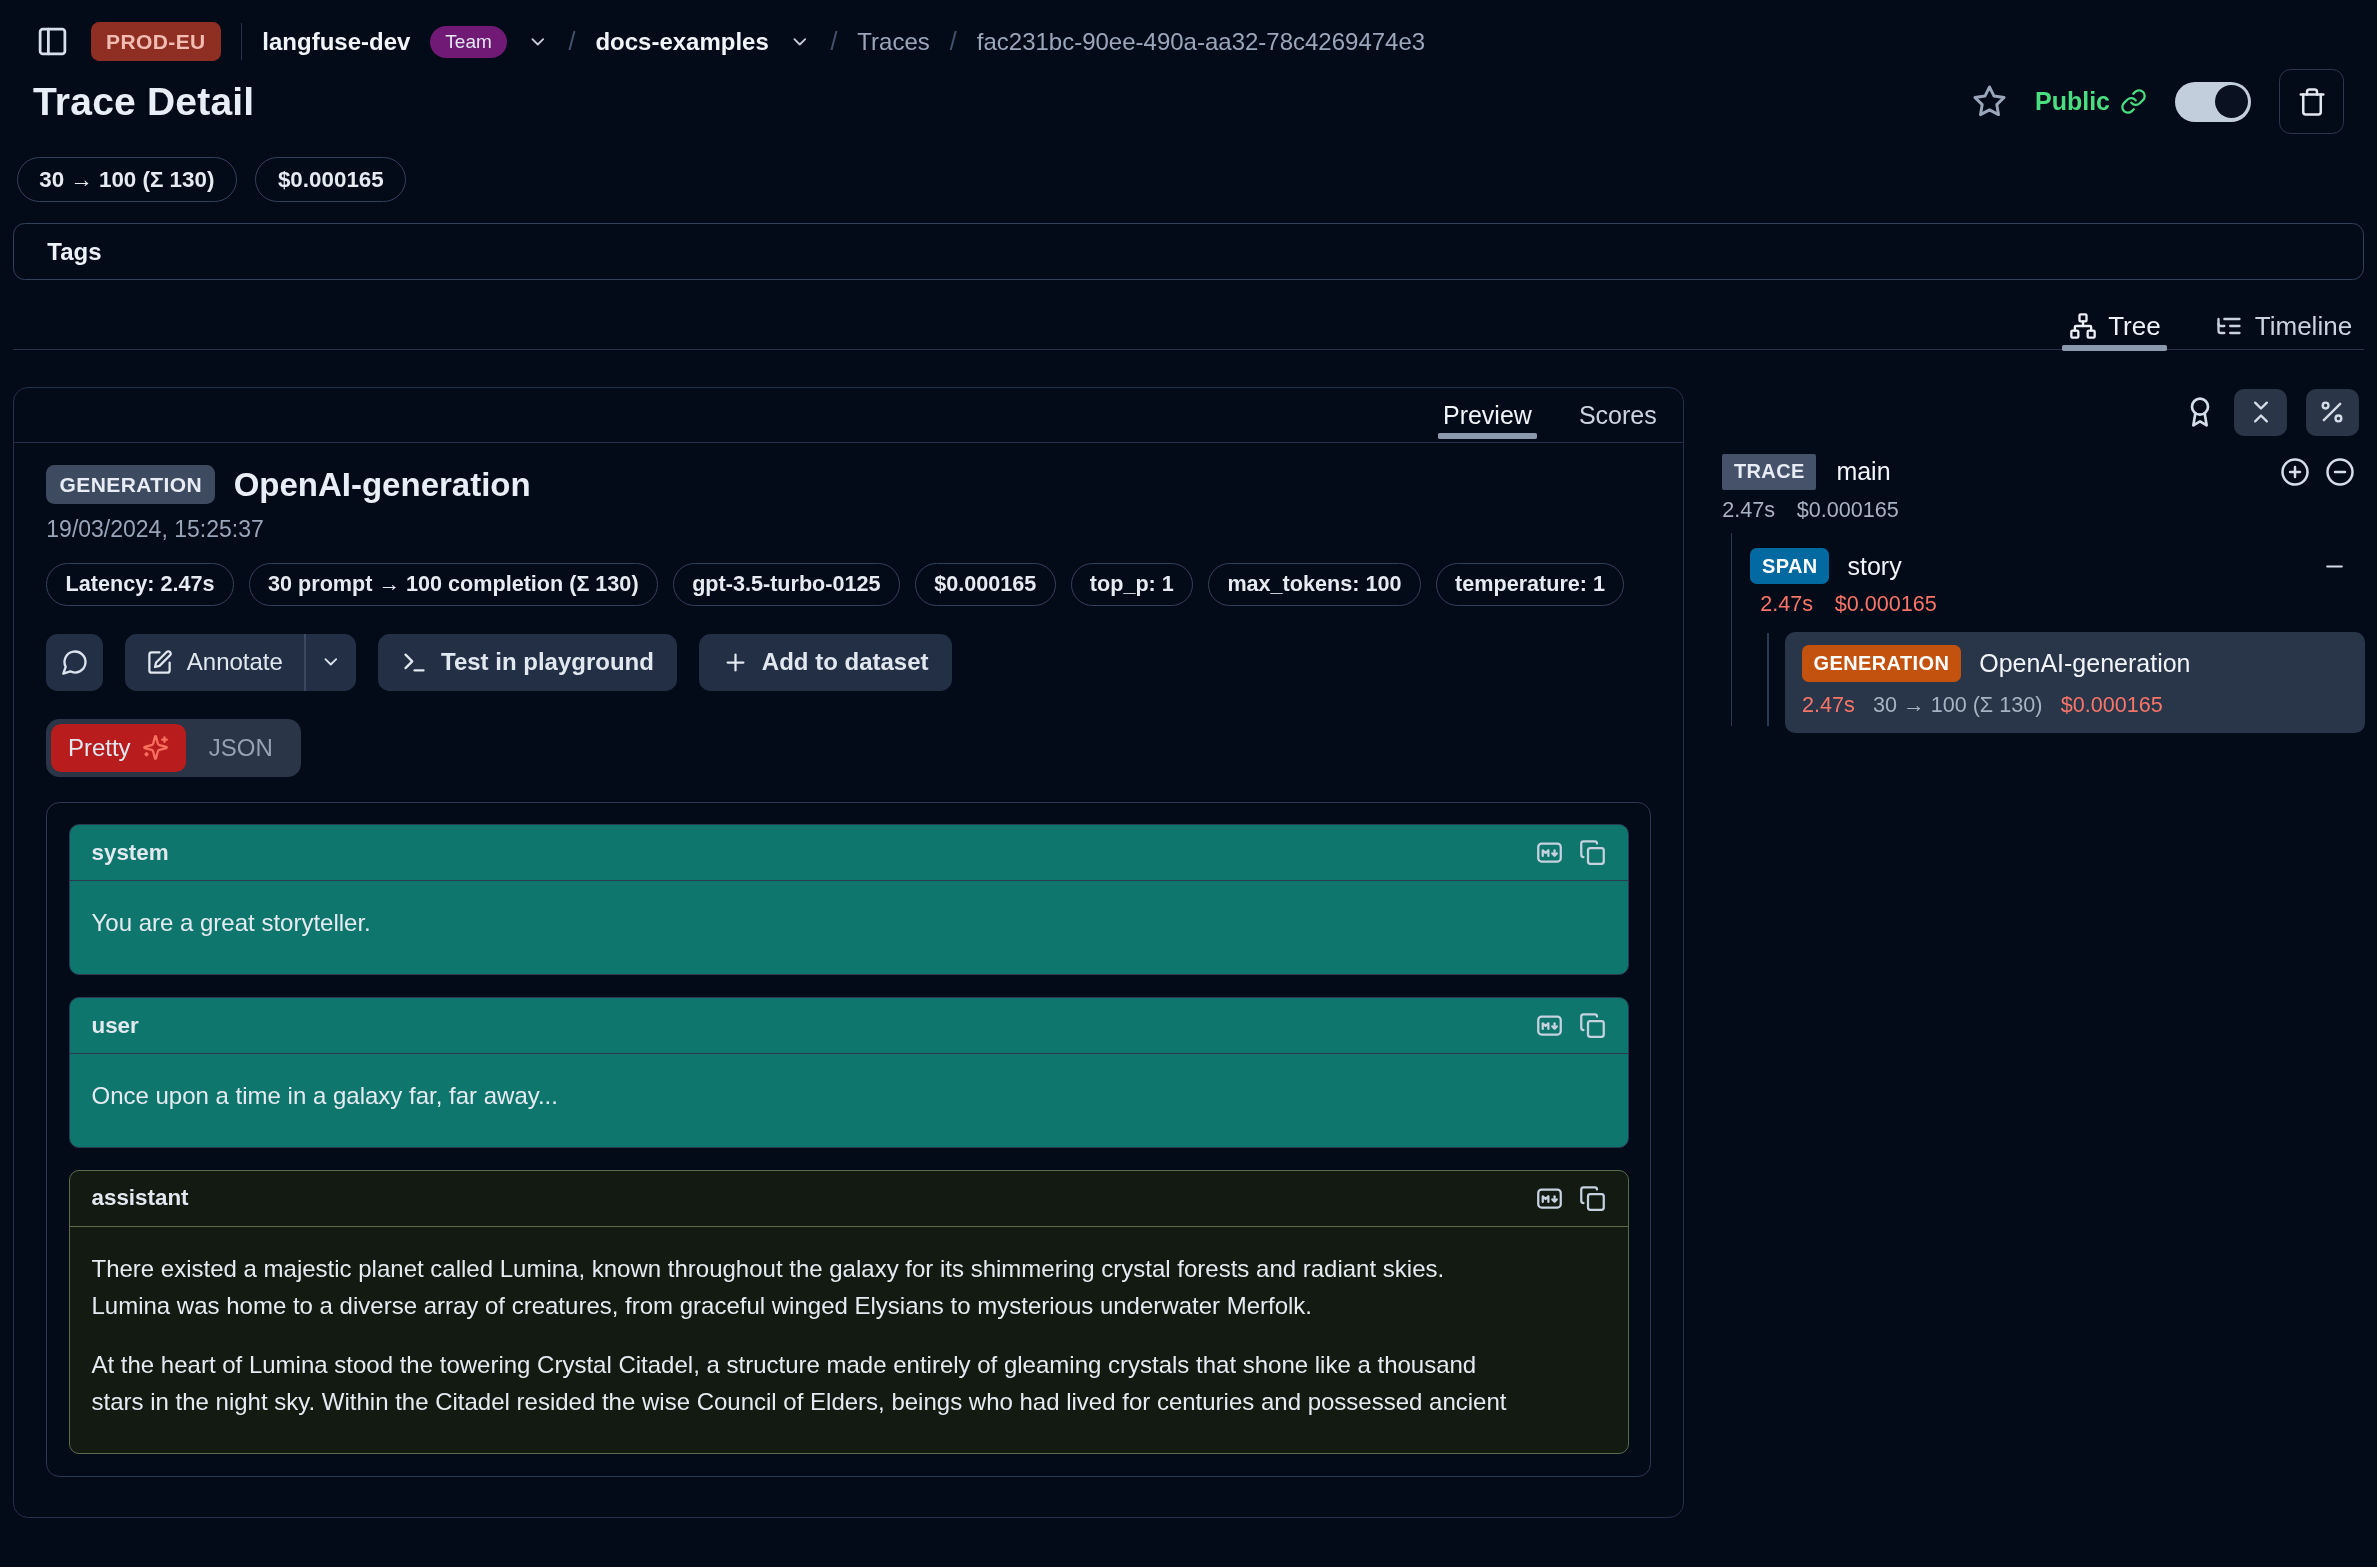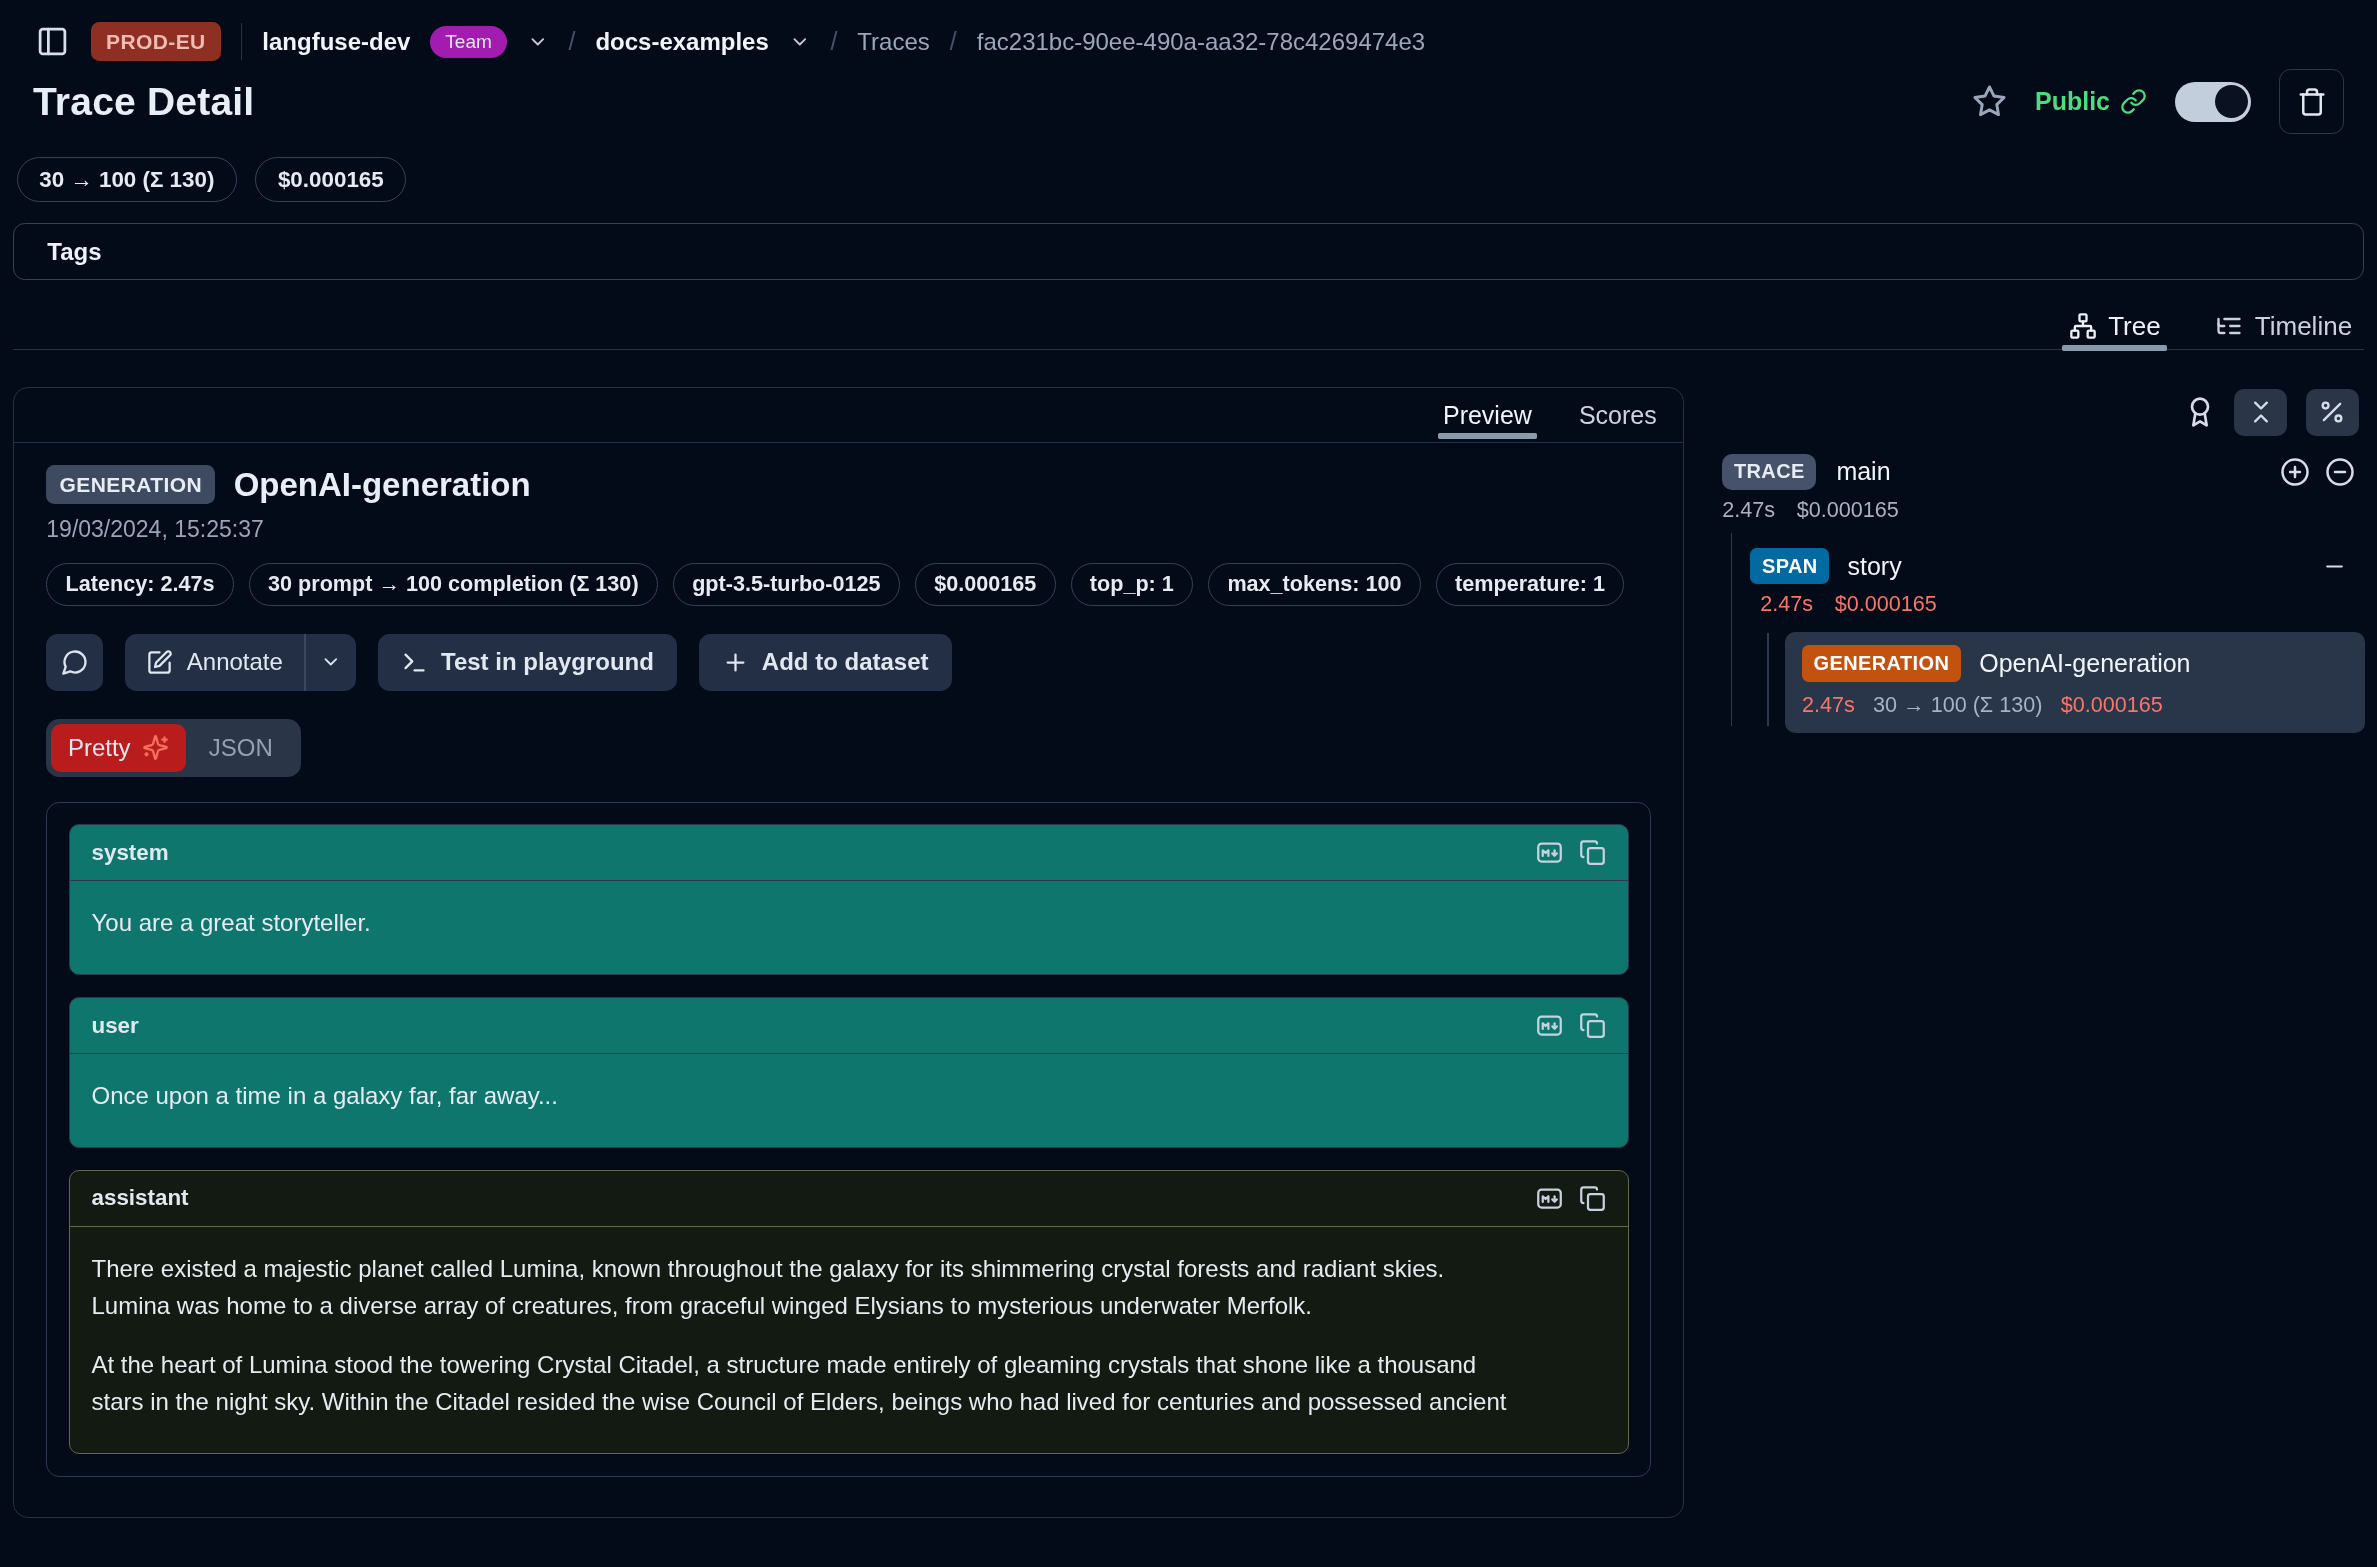--- a/index.html
+++ b/index.html
@@ -13,21 +13,21 @@
   }
   svg { display:block; }
   .icon { stroke:currentColor; fill:none; stroke-width:2; stroke-linecap:round; stroke-linejoin:round; }
 
   
   .topbar { height:58px; padding:25px 33px 0 33px; display:flex; align-items:center; gap:20px; }
   .panel-btn { color:#D6DFEC; width:38px; height:38px; display:flex; align-items:center; justify-content:center; }
   .env-badge { background:#8F2F23; color:#F2BCB2; font-size:21px; font-weight:700; padding:7.5px 15px; border-radius:8.3px; letter-spacing:0.4px; }
   .tb-divider { width:1.7px; height:37px; background:#25324A; }
   .org-name, .project-name { font-size:24px; font-weight:600; color:#F1F5F9; }
-  .team-badge { background:#a21caf; color:#E2E8F0; font-size:19px; font-weight:500; padding:5px 15px; border-radius:830px; }
+  .team-badge { background:#701a75; color:#E2E8F0; font-size:19px; font-weight:500; padding:5px 15px; border-radius:830px; }
   .crumb-sep { color:#43536E; font-size:25px; }
   .crumb-muted { color:#9AA7BB; font-size:24px; }
   .chev { color:#C3CEDD; }
 
   
   .title-row { margin-top:8.3px; padding:0 33px; height:71px; display:flex; align-items:center; }
   .page-title { font-size:39px; font-weight:700; color:#E8EEF6; letter-spacing:0.2px; }
   .title-actions { margin-left:auto; display:flex; align-items:center; gap:28px; }
   .star-btn { color:#9AA7BB; }
   .public-wrap { display:flex; align-items:center; gap:10px; color:#4ADE80; font-size:25px; font-weight:700; }
@@ -95,21 +95,21 @@
   .line { display:block; }
   .para-gap { margin-top:21.6px; }
 
   
   .tree-panel { flex:1; position:relative; min-height:1131px; }
   .tree-toolbar { display:flex; justify-content:flex-end; align-items:center; gap:18.3px; padding:1.7px 6.7px 0 0; height:48px; }
   .award-ic { color:#D5DDE8; }
   .tool-btn { width:53px; height:47px; background:#2A3547; border-radius:10px; display:flex; align-items:center; justify-content:center; color:#D5DDE8; font-size:25px; }
 
   .trace-row { margin-top:18.3px; display:flex; align-items:center; gap:20px; padding-left:10px; }
-  .badge-trace { background:#46526A; color:#E8EDF5; font-size:20px; font-weight:600; padding:6.7px 11.6px; border-radius:10px; letter-spacing:0.4px;text-align:center; }
+  .badge-trace { background:#46526A; color:#E8EDF5; font-size:20px; font-weight:600; padding:6.7px 11.6px; border-radius:2px; letter-spacing:0.4px;text-align:center; }
   .node-name { font-size:25px; font-weight:500; color:#F1F5F9; }
   .row-icons { margin-left:auto; display:flex; gap:15px; color:#D5DDE8; padding-right:10px; }
   .metrics { display:flex; gap:21.6px; font-size:21.6px; color:#A7B2C3; margin-top:6.7px; padding-left:10px; }
   .metrics.red { color:#F87568; }
 
   .span-row { margin-top:25px; margin-left:38px; display:flex; align-items:center; gap:18.3px; }
   .badge-span { background:#0369a1; color:#FFFFFF; font-size:20px; font-weight:600; padding:6.7px 11.6px; border-radius:6.7px; letter-spacing:0.4px; }
   .span-minus { margin-left:auto; padding-right:18.3px; color:#D5DDE8; }
   .span-metrics { margin-left:38px; }
 

